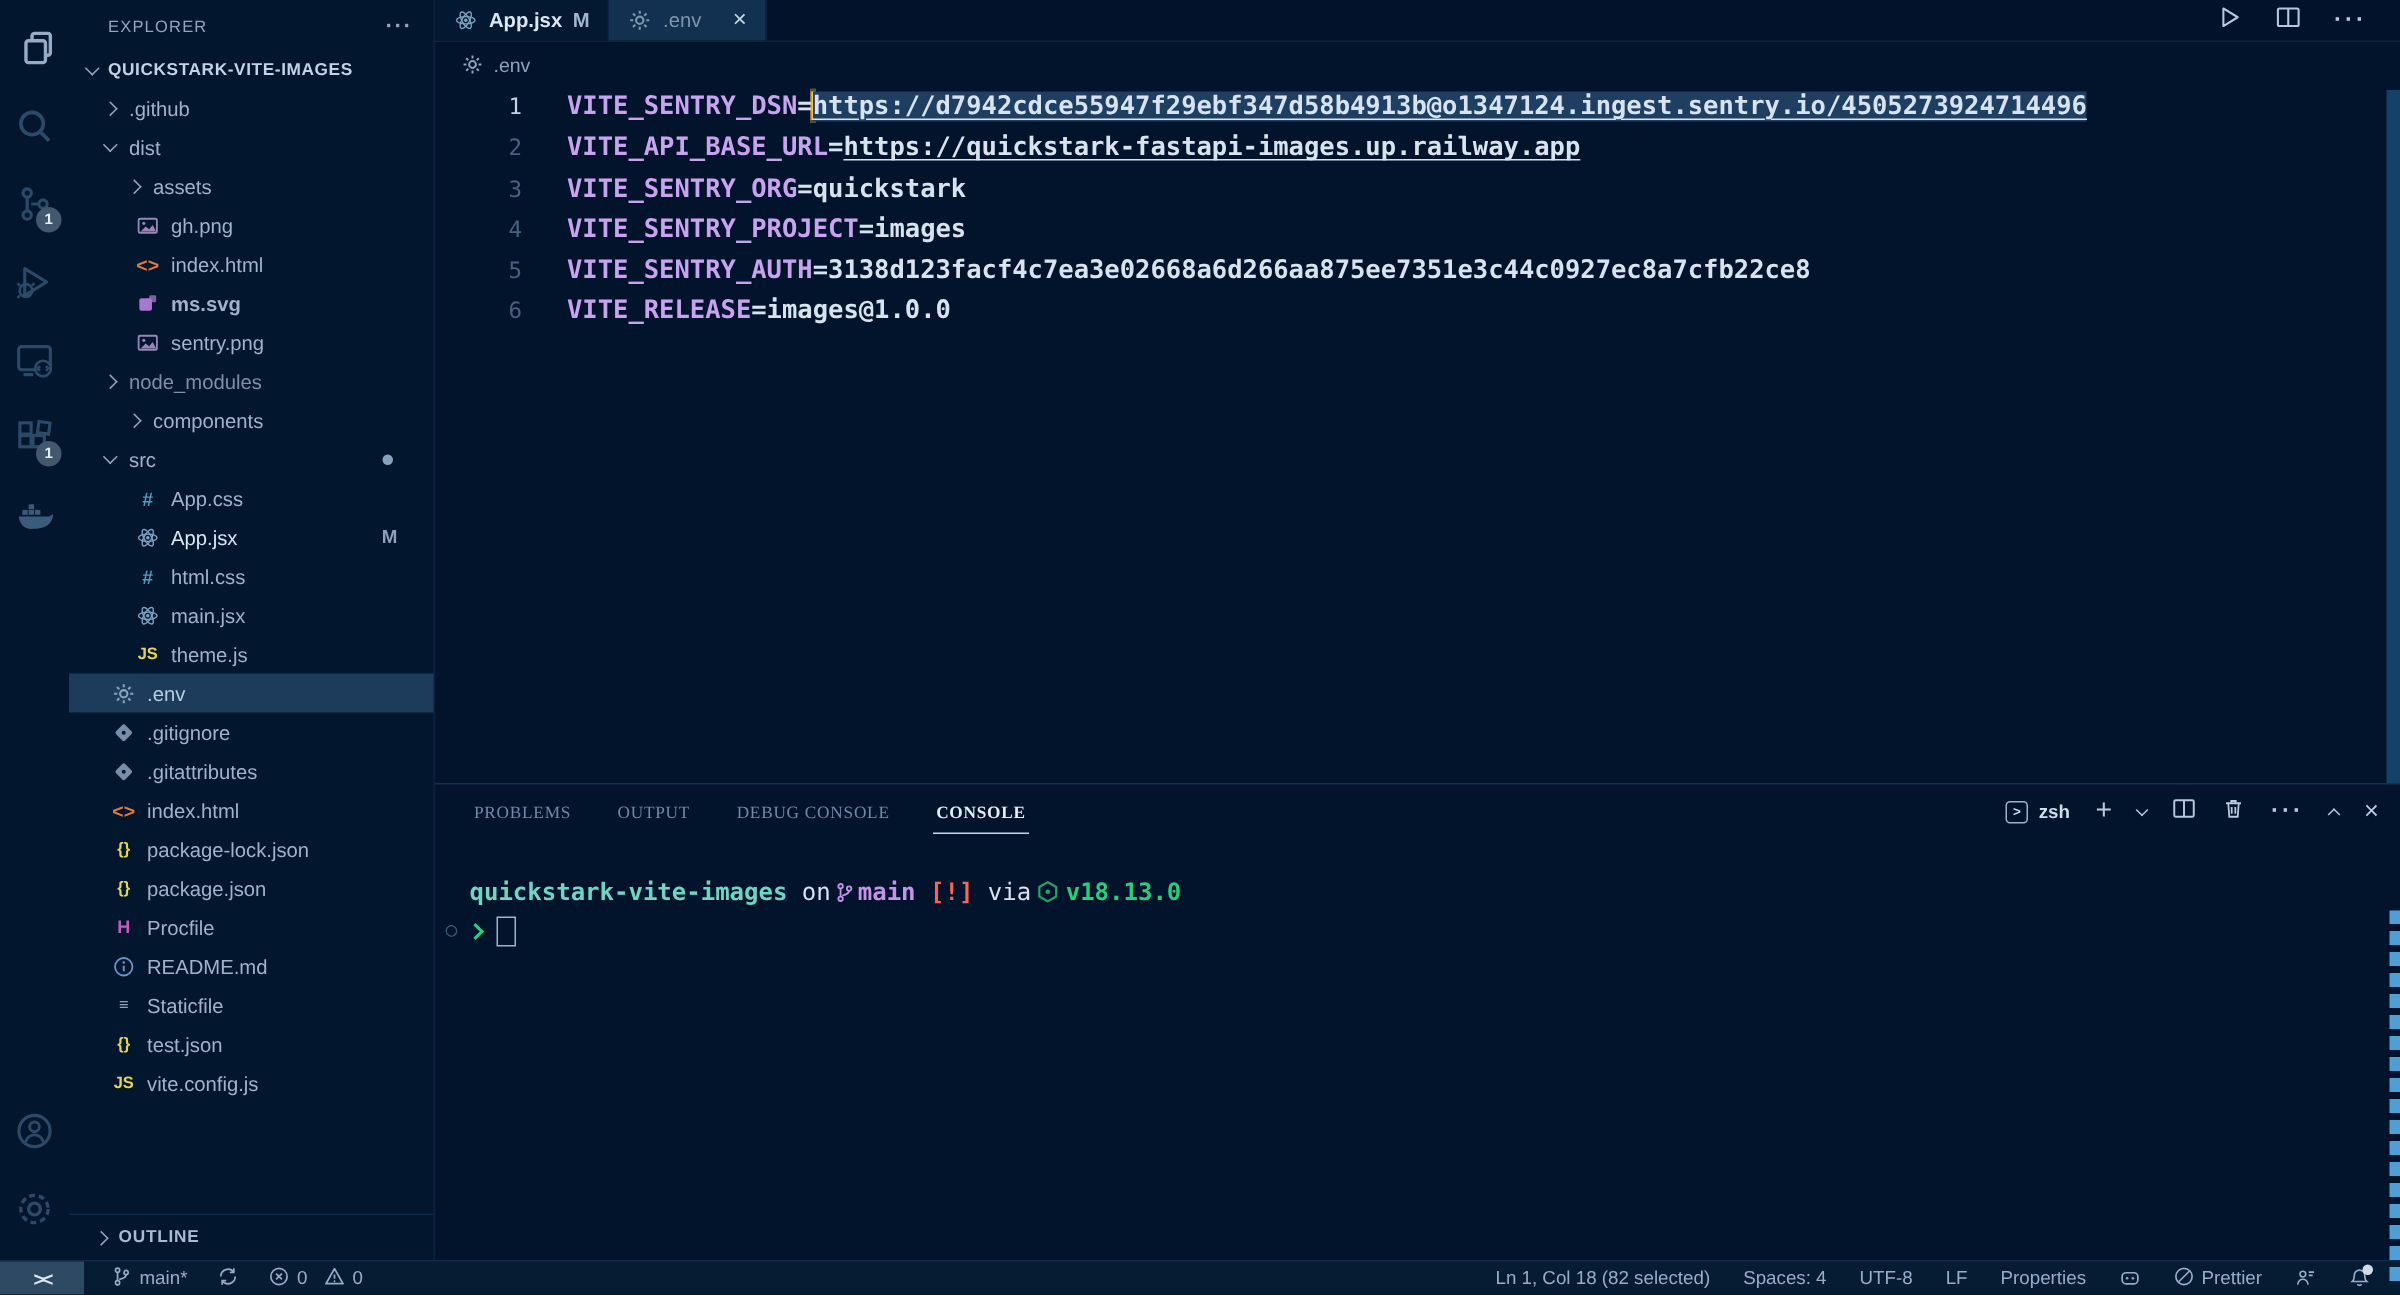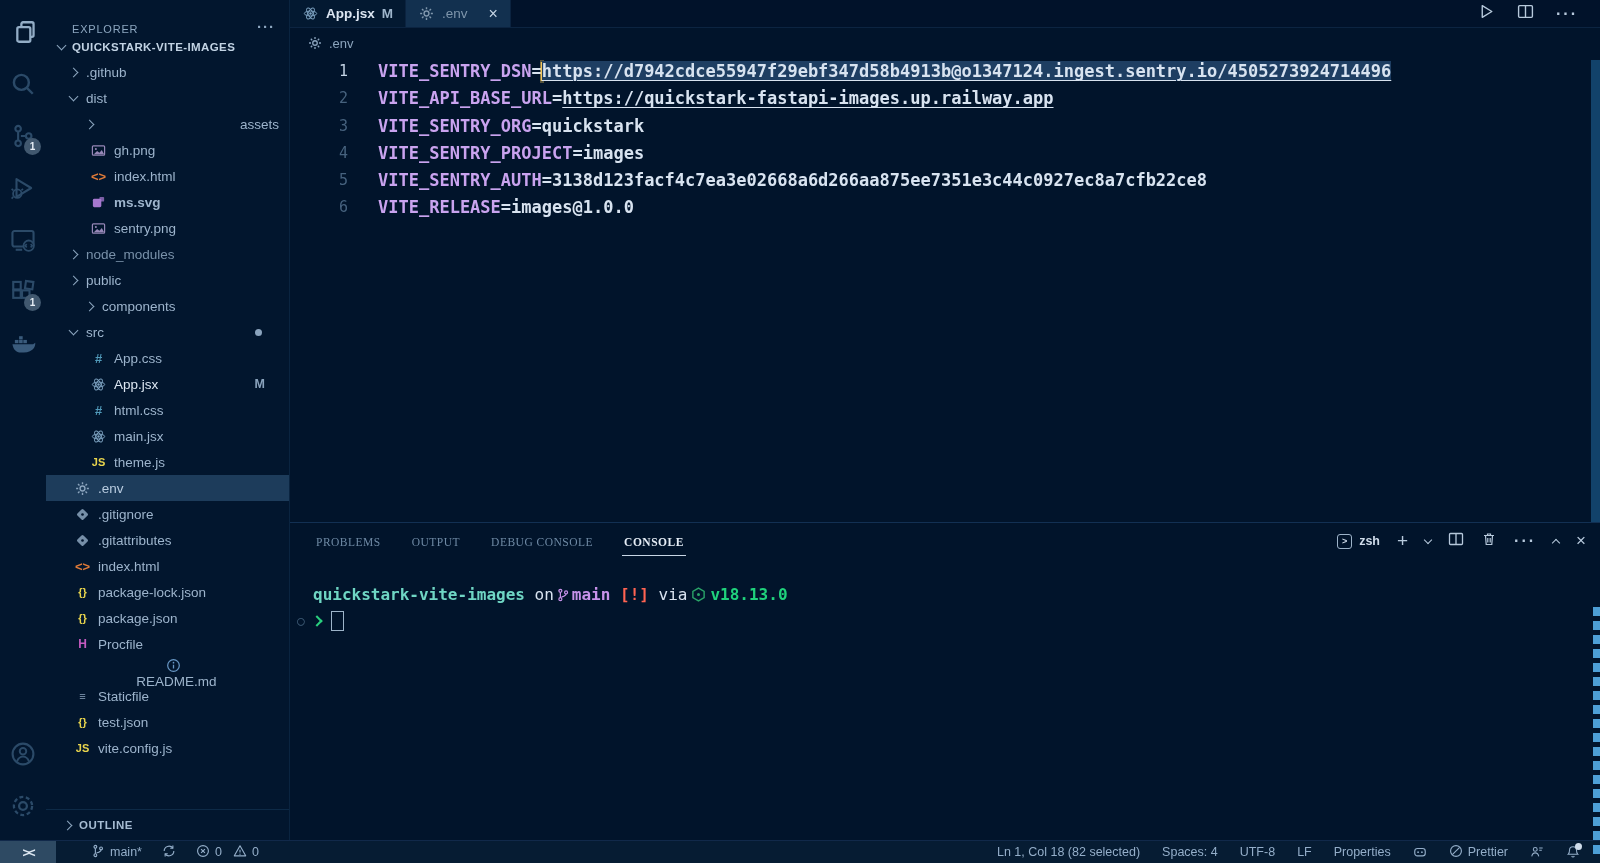--- a/index.html
+++ b/index.html
@@ -12,21 +12,21 @@
   .activitybar { background:#02162e; display:flex; flex-direction:column; justify-content:space-between; padding:6px 0 8px; }
   .ab-group { display:flex; flex-direction:column; align-items:center; }
   .ab-item { width:46px; height:52px; display:flex; align-items:center; justify-content:center; position:relative; color:#2b4a68; cursor:pointer; }
   .ab-item.active { color:#93adc6; }
   .ab-item.semi { color:#3a5b7c; }
   .ab-item svg { width:26px; height:26px; }
   .ab-badge { position:absolute; right:5px; bottom:7px; min-width:17px; height:17px; border-radius:50%; background:#41586f; color:#e6edf5; font-size:10px; font-weight:700; display:flex; align-items:center; justify-content:center; }
 
   
   .sidebar { background:#02162e; border-right:1px solid #0a2440; display:flex; flex-direction:column; position:relative; }
-  .sb-header { height:35px; display:flex; align-items:flex-end; justify-content:space-between; padding:0 14px 0 26px; }
+  .sb-header { height:35px; display:flex; align-items:center; justify-content:space-between; padding:0 14px 0 26px; }
   .sb-title { font-size:11px; letter-spacing:.8px; color:#8da7c0; }
   .sb-dots { color:#8da7c0; font-size:15px; font-weight:700; letter-spacing:1px; cursor:pointer; }
   .sb-root { height:24px; display:flex; align-items:center; gap:7px; padding-left:12px; font-size:11.5px; font-weight:700; letter-spacing:.4px; color:#c2d3e4; cursor:pointer; }
   .tree { flex:0 0 auto; }
   .trow { height:26px; display:flex; align-items:center; font-size:13.5px; color:#9db4cc; cursor:pointer; padding-right:10px; }
   .trow.selected { background:#1d3c5b; color:#b9cce0; }
   .trow.bright .tlabel { color:#dde7f2; }
   .trow.dim .tlabel { color:#7991a9; }
   .tlabel { white-space:nowrap; }
   .tright { margin-left:auto; color:#8aa3bd; font-size:12.5px; font-weight:600; padding-right:14px; }
@@ -95,21 +95,21 @@
   .promptline2 { margin-top:3px; display:flex; align-items:center; }
   .t-decor { color:#3f5c77; font-weight:400; margin-left:-16px; font-size:13px; width:16px; }
   .t-arrow { width:8px; height:8px; border-right:2.2px solid #2ad07e; border-bottom:2.2px solid #2ad07e; transform:rotate(-45deg); display:inline-block; margin-right:10px; }
   .t-cursor { width:13px; height:20px; border:1.6px solid #9db4c9; display:inline-block; }
   .term-scroll { position:absolute; right:0; top:48px; width:7px; height:250px;
      background:repeating-linear-gradient(to bottom, #4d9fd6 0 9px, transparent 9px 14px); }
 
   
   .statusbar { grid-column:1 / -1; background:#061c33; border-top:1px solid #11294a; display:flex; align-items:center; font-size:12.5px; color:#94aec9; }
   .remote { width:56px; height:100%; background:#2e4a63; color:#dfe9f3; display:flex; align-items:center; justify-content:center; font-weight:700; font-size:13px; letter-spacing:-2px; cursor:pointer; }
-  .sb-left { display:flex; align-items:flex-end; gap:20px; padding-left:18px;margin-left:17px; }
+  .sb-left { display:flex; align-items:flex-end; gap:20px; padding-left:18px; }
   .sb-item { display:flex; align-items:center; gap:5px; cursor:pointer; }
   .sb-item svg { width:14px; height:14px; }
   .sb-right { margin-left:auto; display:flex; align-items:center; gap:22px; padding-right:20px; }
   .bell-wrap { position:relative; display:flex; }
   .bell-dot { position:absolute; right:-2px; top:-2px; width:7px; height:7px; border-radius:50%; background:#cfdcea; }
 </style>
 </head>
 <body>
 
 <div class="app">
@@ -226,21 +226,21 @@
       </div>
       <div class="tree" id="tree">
           <div class="trow" style="padding-left: 24px;">
             <span class="chev right" style="margin-right: 9px;"></span>
             <span class="tlabel">.github</span>
           </div>
           <div class="trow" style="padding-left: 24px;">
             <span class="chev down" style="margin-right: 9px;"></span>
             <span class="tlabel">dist</span>
           </div>
-          <div class="trow" style="padding-left: 40px; justify-content: space-between;">
+          <div class="trow" style="padding-left: 40px;">
             <span class="chev right" style="margin-right: 9px;"></span>
             <span class="tlabel">assets</span>
           </div>
           <div class="trow" style="padding-left: 44px;">
             <span class="ticon" style="color: rgb(150, 135, 183);">
               <svg viewBox="0 0 16 16">
                 <rect x="1.5" y="3" width="13" height="10" rx="1" fill="none" stroke="currentColor" stroke-width="1.3"></rect>
                 <circle cx="5.2" cy="6.3" r="1.1" fill="currentColor"></circle>
                 <path d="M3 12l3.5-3.5 2.5 2 2.5-3 2.5 4.5z" fill="currentColor"></path>
               </svg>
@@ -266,24 +266,20 @@
                 <rect x="1.5" y="3" width="13" height="10" rx="1" fill="none" stroke="currentColor" stroke-width="1.3"></rect>
                 <circle cx="5.2" cy="6.3" r="1.1" fill="currentColor"></circle>
                 <path d="M3 12l3.5-3.5 2.5 2 2.5-3 2.5 4.5z" fill="currentColor"></path>
               </svg>
             </span>
             <span class="tlabel">sentry.png</span>
           </div>
           <div class="trow dim" style="padding-left: 24px;">
             <span class="chev right" style="margin-right: 9px;"></span>
             <span class="tlabel">node_modules</span>
-          </div>
-          <div class="trow" style="padding-left: 24px;">
-            <span class="chev right" style="margin-right: 9px;"></span>
-            <span class="tlabel">public</span>
           </div>
           <div class="trow" style="padding-left: 40px;">
             <span class="chev right" style="margin-right: 9px;"></span>
             <span class="tlabel">components</span>
           </div>
           <div class="trow" style="padding-left: 24px;">
             <span class="chev down" style="margin-right: 9px;"></span>
             <span class="tlabel">src</span>
             <span class="dot-mod"></span>
           </div>
@@ -364,21 +360,21 @@
             <span class="tlabel">package-lock.json</span>
           </div>
           <div class="trow" style="padding-left: 28px;">
             <span class="ticon glyph" style="color: rgb(232, 212, 77); font-size: 11px;">{}</span>
             <span class="tlabel">package.json</span>
           </div>
           <div class="trow" style="padding-left: 28px;">
             <span class="ticon glyph" style="color: rgb(196, 91, 192); font-size: 12px;">H</span>
             <span class="tlabel">Procfile</span>
           </div>
-          <div class="trow" style="padding-left: 28px; flex-direction: column;">
+          <div class="trow" style="padding-left: 28px;">
             <span class="ticon" style="color: rgb(103, 150, 196);">
               <svg viewBox="0 0 16 16">
                 <circle cx="8" cy="8" r="6.2" fill="none" stroke="currentColor" stroke-width="1.3"></circle>
                 <circle cx="8" cy="5" r=".9" fill="currentColor"></circle>
                 <path d="M8 7.2v4" stroke="currentColor" stroke-width="1.4"></path>
               </svg>
             </span>
             <span class="tlabel">README.md</span>
           </div>
           <div class="trow" style="padding-left: 28px;">

